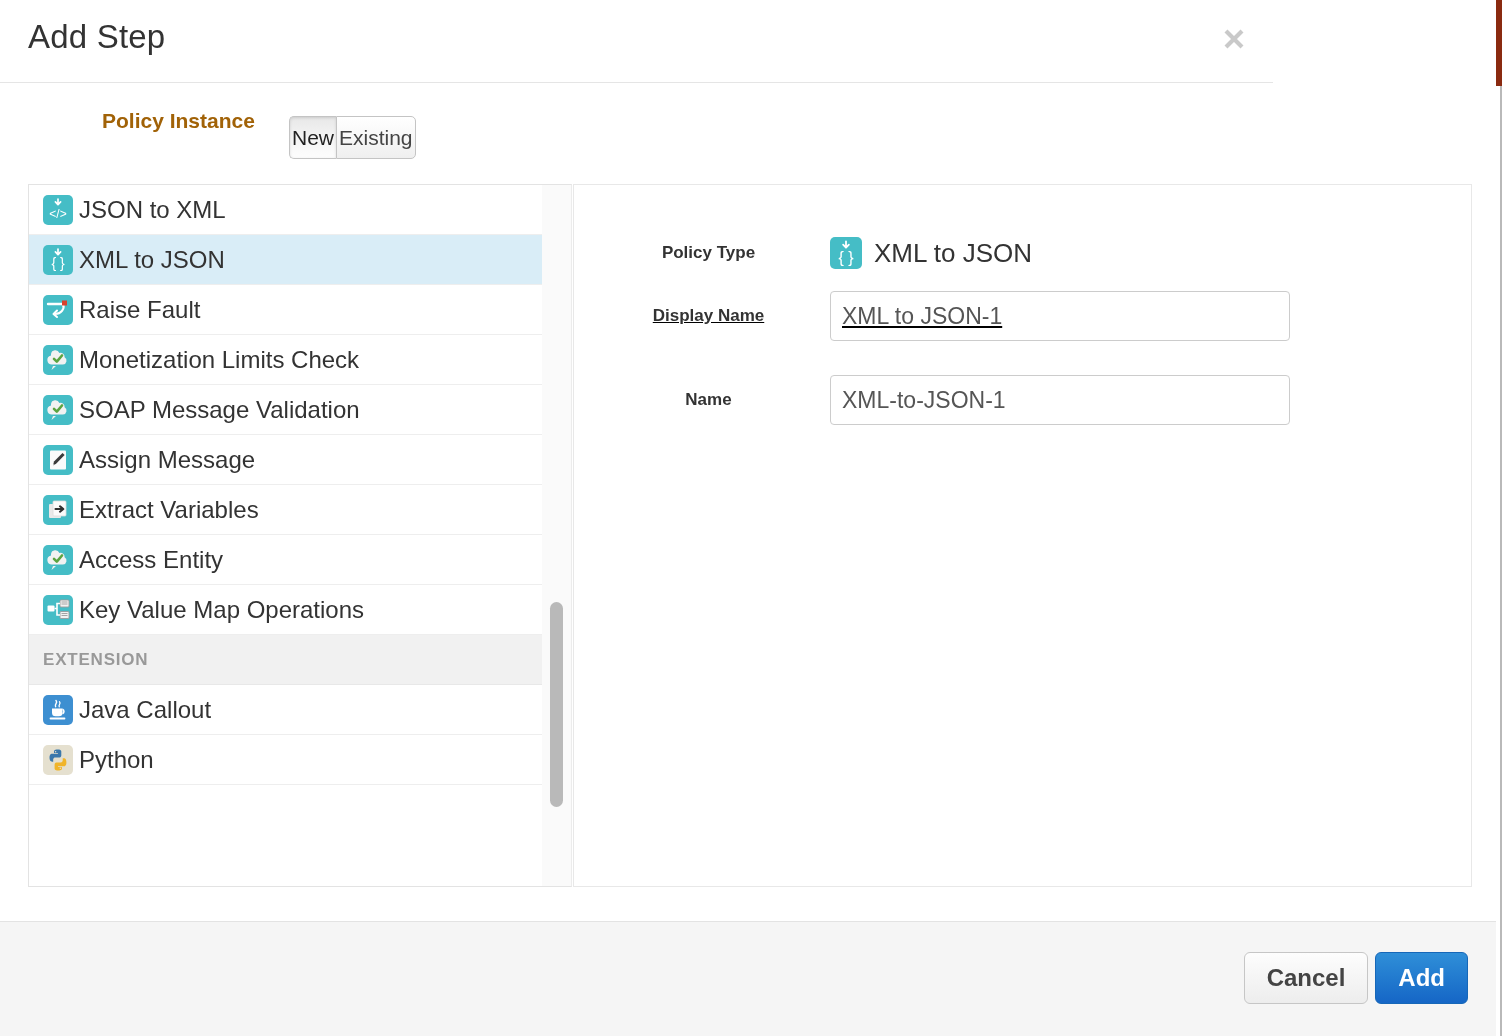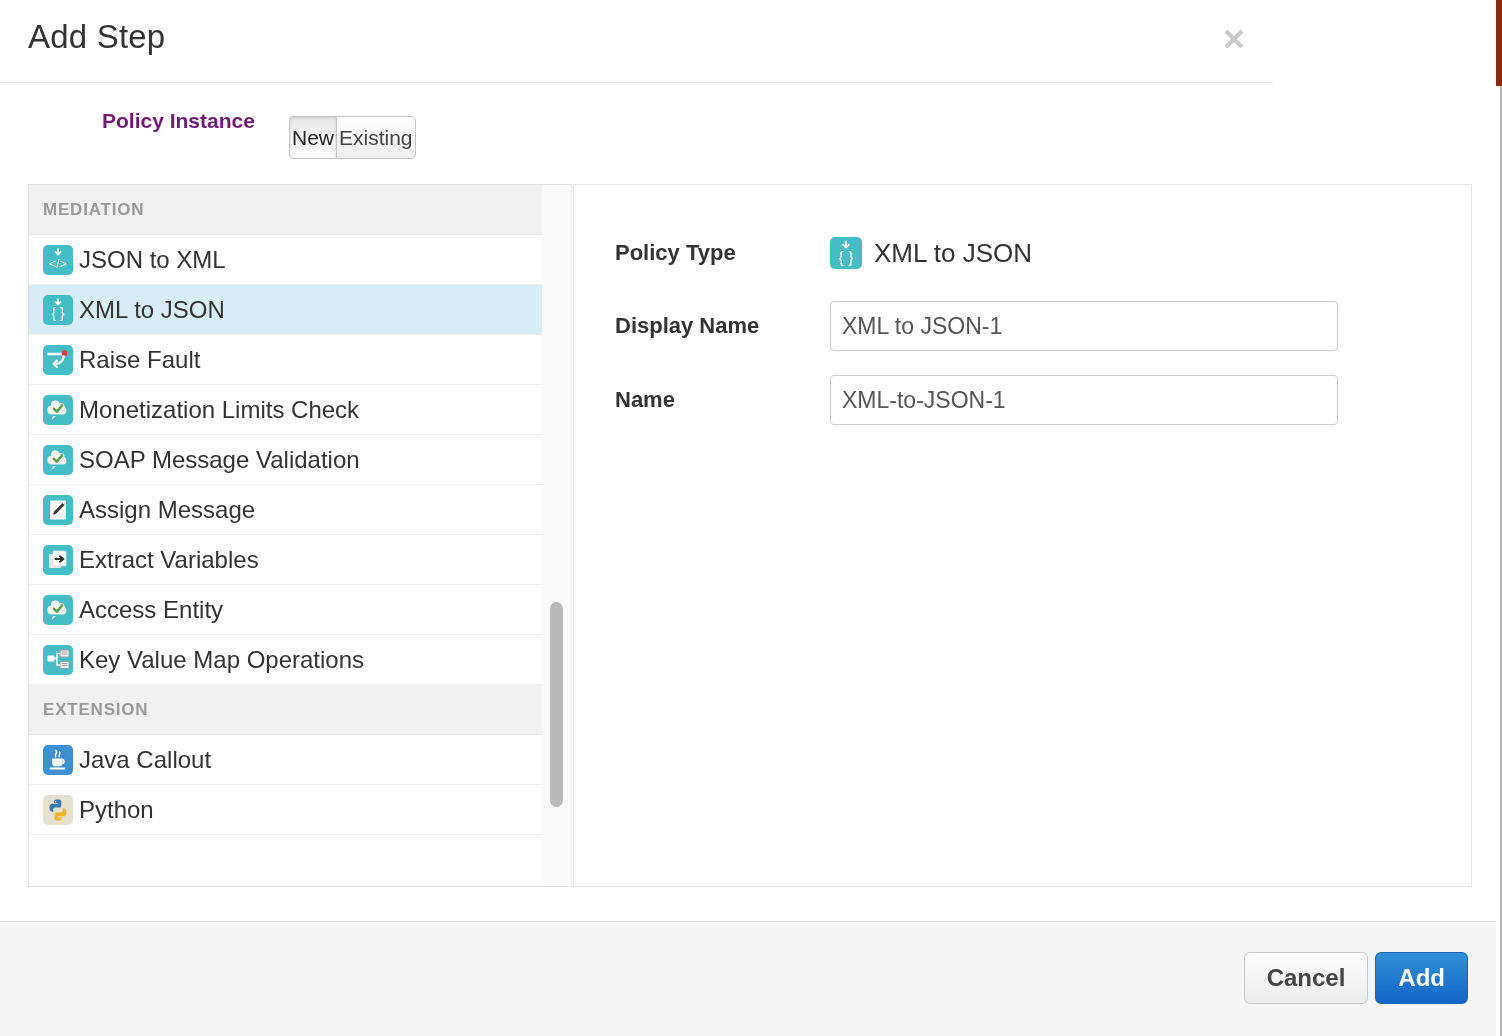--- a/index.html
+++ b/index.html
@@ -61,21 +61,21 @@
   .policy-instance-row {
     position: absolute;
     left: 0; top: 83px;
     width: 1496px; height: 100px;
   }
   .policy-instance-label {
     position: absolute;
     left: 102px; top: 26px;
     font-size: 21px;
     font-weight: bold;
-    color: #701a75;
+    color: #a16207;
   }
   .btn-group {
     position: absolute;
     left: 289px; top: 116px;
     display: flex;
     height: 43px;
   }
   .tog {
     font-size: 21px;
     color: #444;
@@ -178,37 +178,37 @@
     justify-content: center;
     position: relative;
   }
   .pic-teal { background: #45bdc6; }
   .pic-blue { background: #3d8fd1; }
   .pic-beige { background: #e5e0cf; }
   .pic-lg { width: 32px; height: 32px; flex-basis: 32px; }
   
   .field-row { position: absolute; display: flex; align-items: center; }
   .field-label {
-    font-size: 22px;
+    font-size: 17px;
     font-weight: bold;
     color: #333;
-    text-align: left;
+    text-align: center;
     width: 215px;
     padding-right: 28px;
   }
   .policy-type-row { left: 41px; top: 52px; }
   .policy-type-value {
     font-size: 26px;
     color: #333;
     margin-left: 12px;
   }
-  .input-row-display { left: 41px; top: 116px; }
+  .input-row-display { left: 41px; top: 106px; text-decoration: underline; }
   .input-row-name { left: 41px; top: 190px; }
   .text-input {
-    width: 508px; height: 50px;
+    width: 460px; height: 50px;
     border: 1px solid #ccc;
     border-radius: 4px;
     font-size: 23px;
     color: #555;
     padding: 0 11px;
     font-family: "Liberation Sans", sans-serif;
     background: #fff;
     outline: none;
   }
   
@@ -264,21 +264,20 @@
   </div>
   <div class="btn-group">
     <button class="tog active">New</button>
     <button class="tog">Existing</button>
   </div>
 
   <div class="modal-body">
 
     <div class="list-panel">
       <div id="list-root">
-          <div class="group-header">MEDIATION</div>
           <div class="list-item">
             <span class="picon pic-teal">
               <svg width="30" height="30" viewBox="0 0 30 30">
         <path d="M15 4 L15 9 M12.4 6.8 L15 9.6 L17.6 6.8" stroke="#fff" stroke-width="1.7" fill="none" stroke-linecap="round" stroke-linejoin="round"></path>
         <text x="15" y="23" font-size="12" font-family="'Liberation Sans',sans-serif" fill="#fff" text-anchor="middle">&lt;/&gt;</text>
               </svg>
             </span>
             <span class="list-item-label">JSON to XML</span>
           </div>
           <div class="list-item selected">

